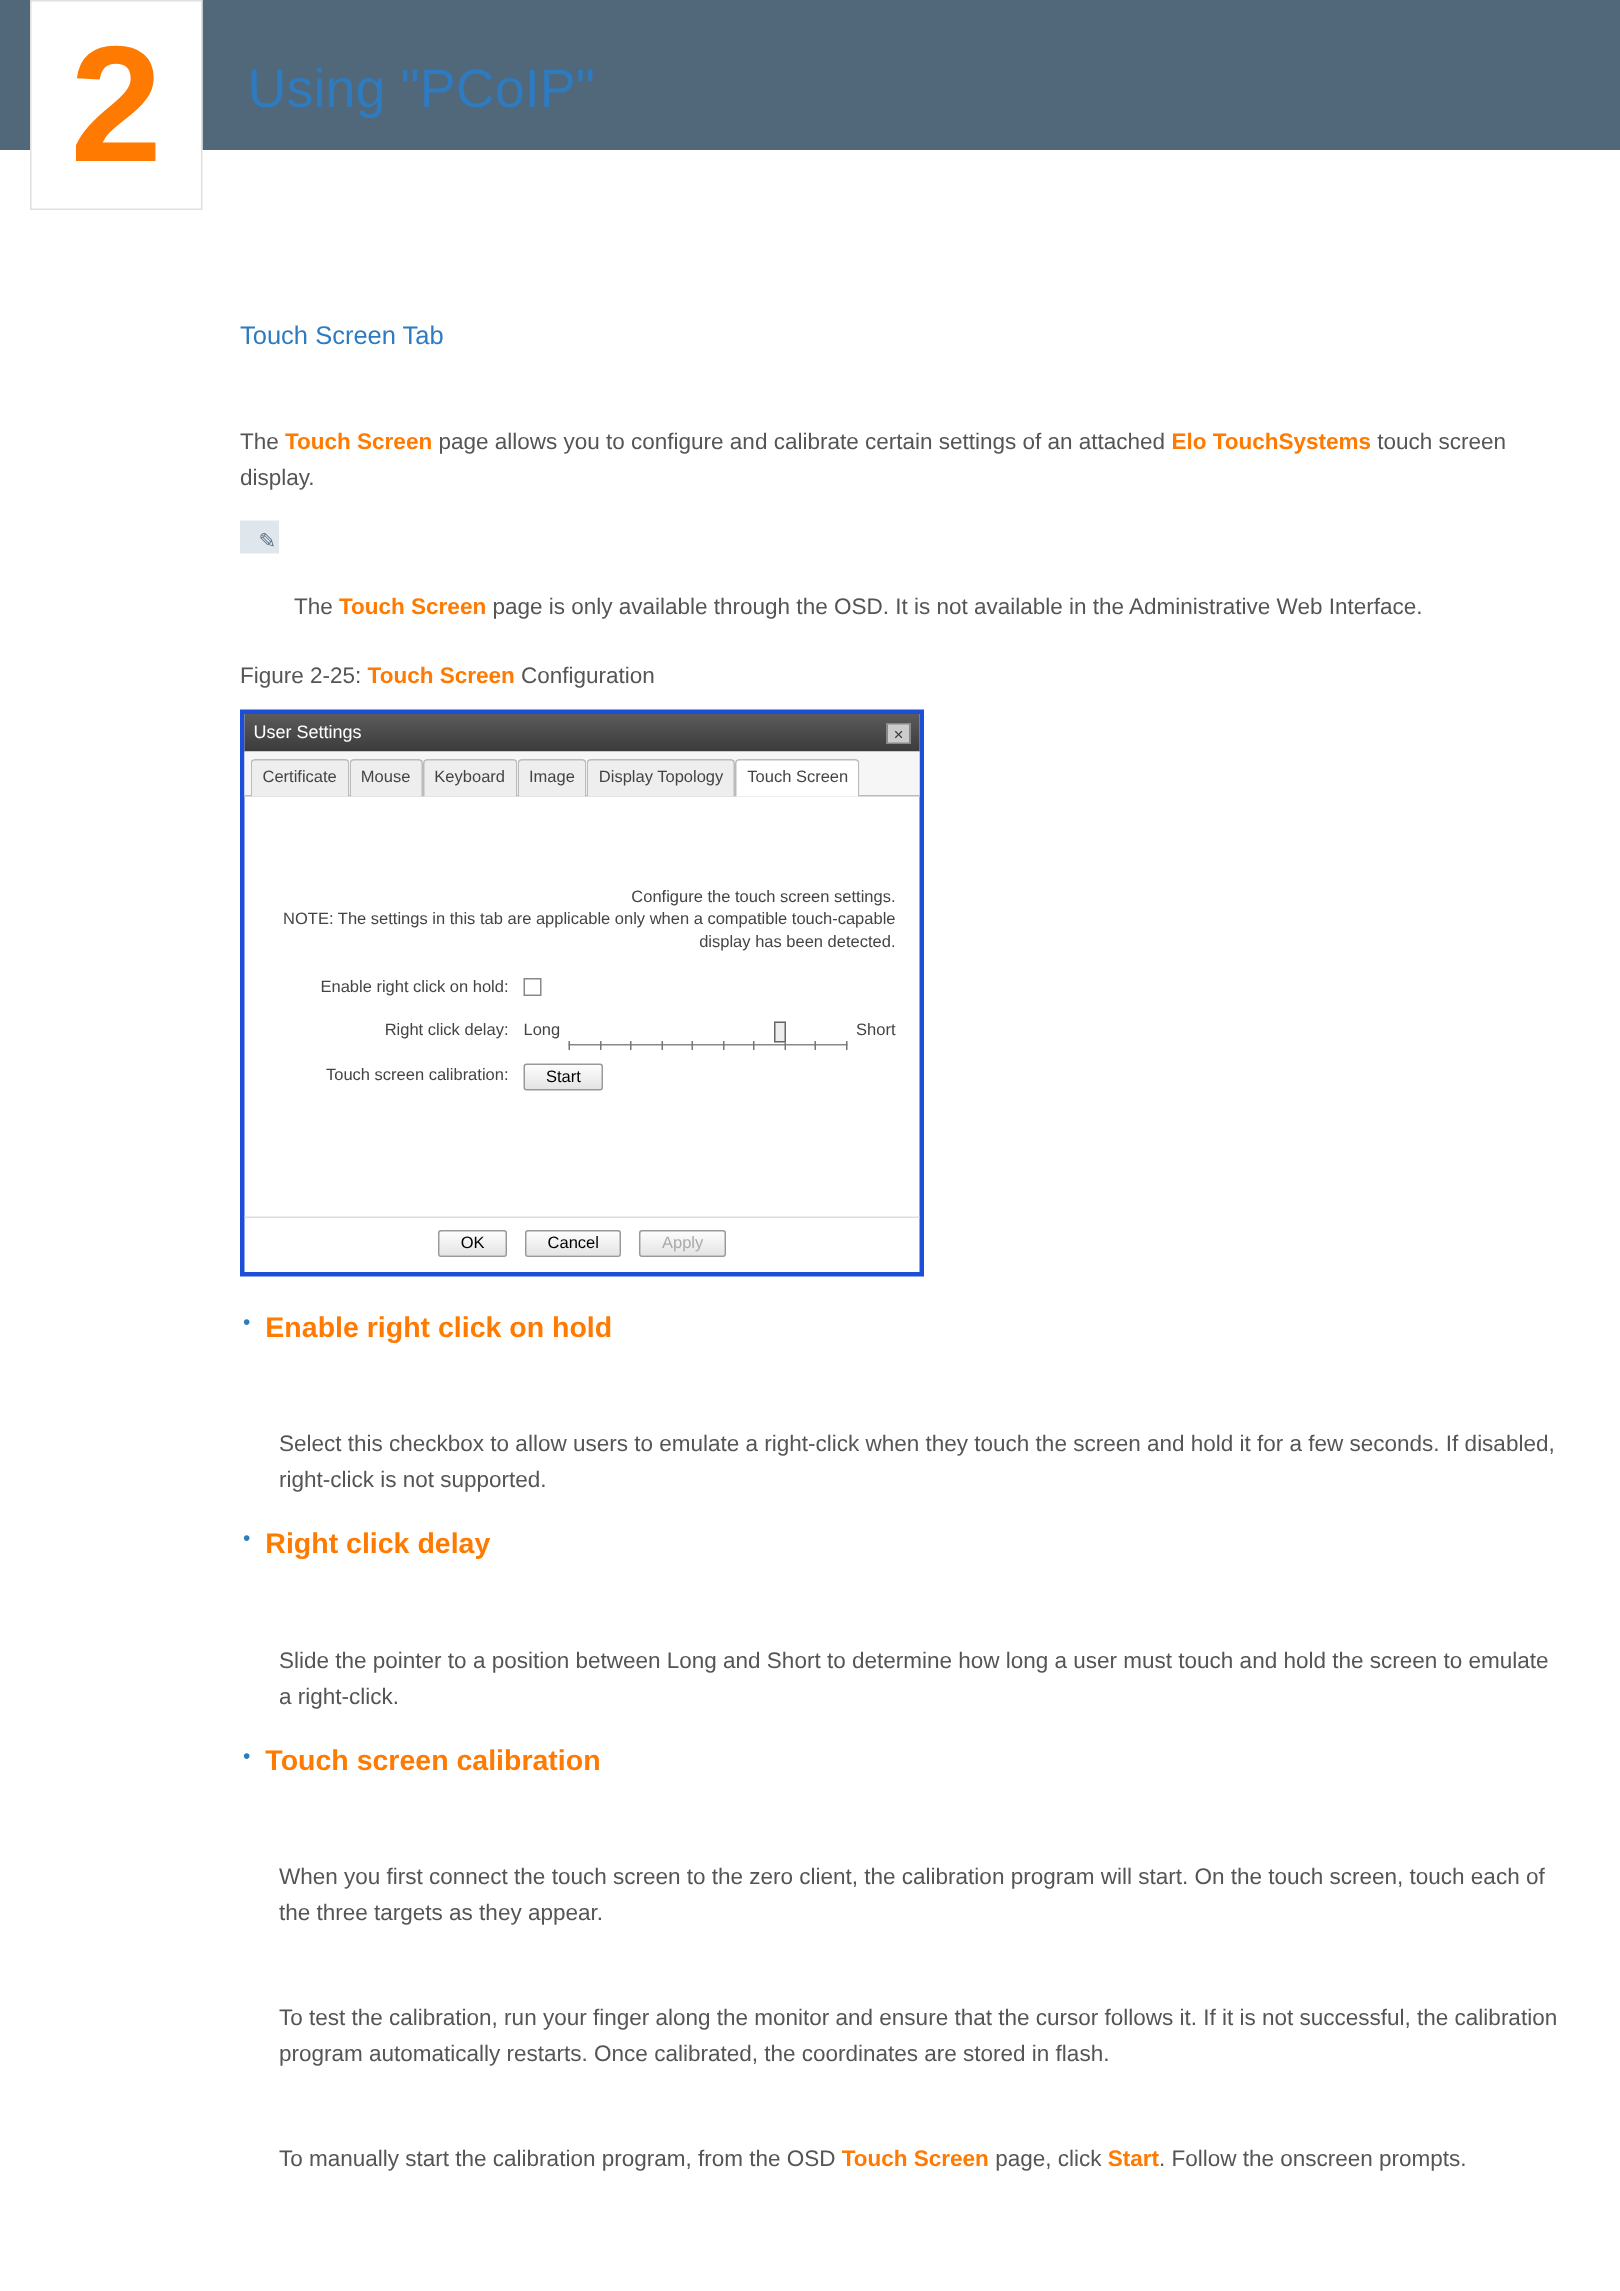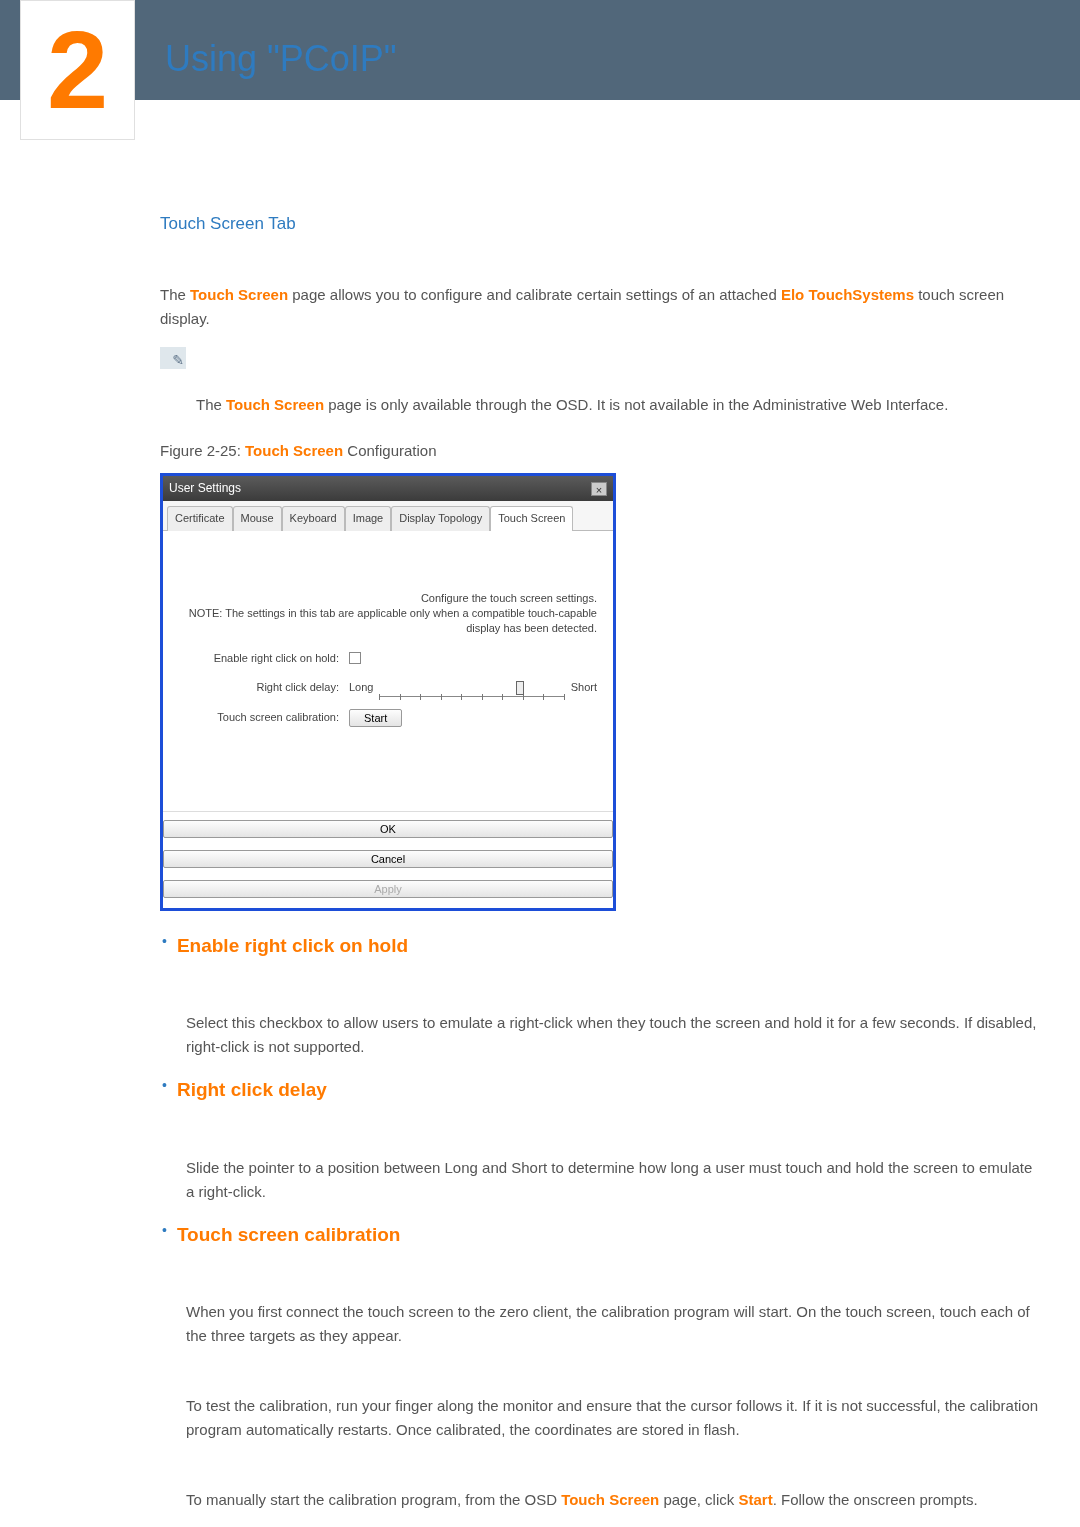--- a/index.html
+++ b/index.html
@@ -144,21 +144,20 @@
     background: linear-gradient(#fdfdfd,#e4e4e4);
     font-size: 11px;
     border-radius:2px;
   }
   .dlg-footer {
     display:flex;
     justify-content:center;
     gap:12px;
     padding: 8px 0 10px 0;
     border-top:1px solid #ddd;
-    flex-direction:column;
   }
   .dlg-btn.disabled { color:#aaa; }
   
   .bullets { padding-left: 2px; }
   .bullet-item { display:flex; margin-bottom: 6px; }
   .dot { color:#2e7bc0; margin-right: 10px; font-size: 14px; line-height: 1.5; }
   .b-title { color:#ff7a00; font-weight: bold; font-size:19px; margin-bottom:4px; }
   .b-body { margin-left: 24px; margin-bottom: 16px; }
   
   .page-footer {

